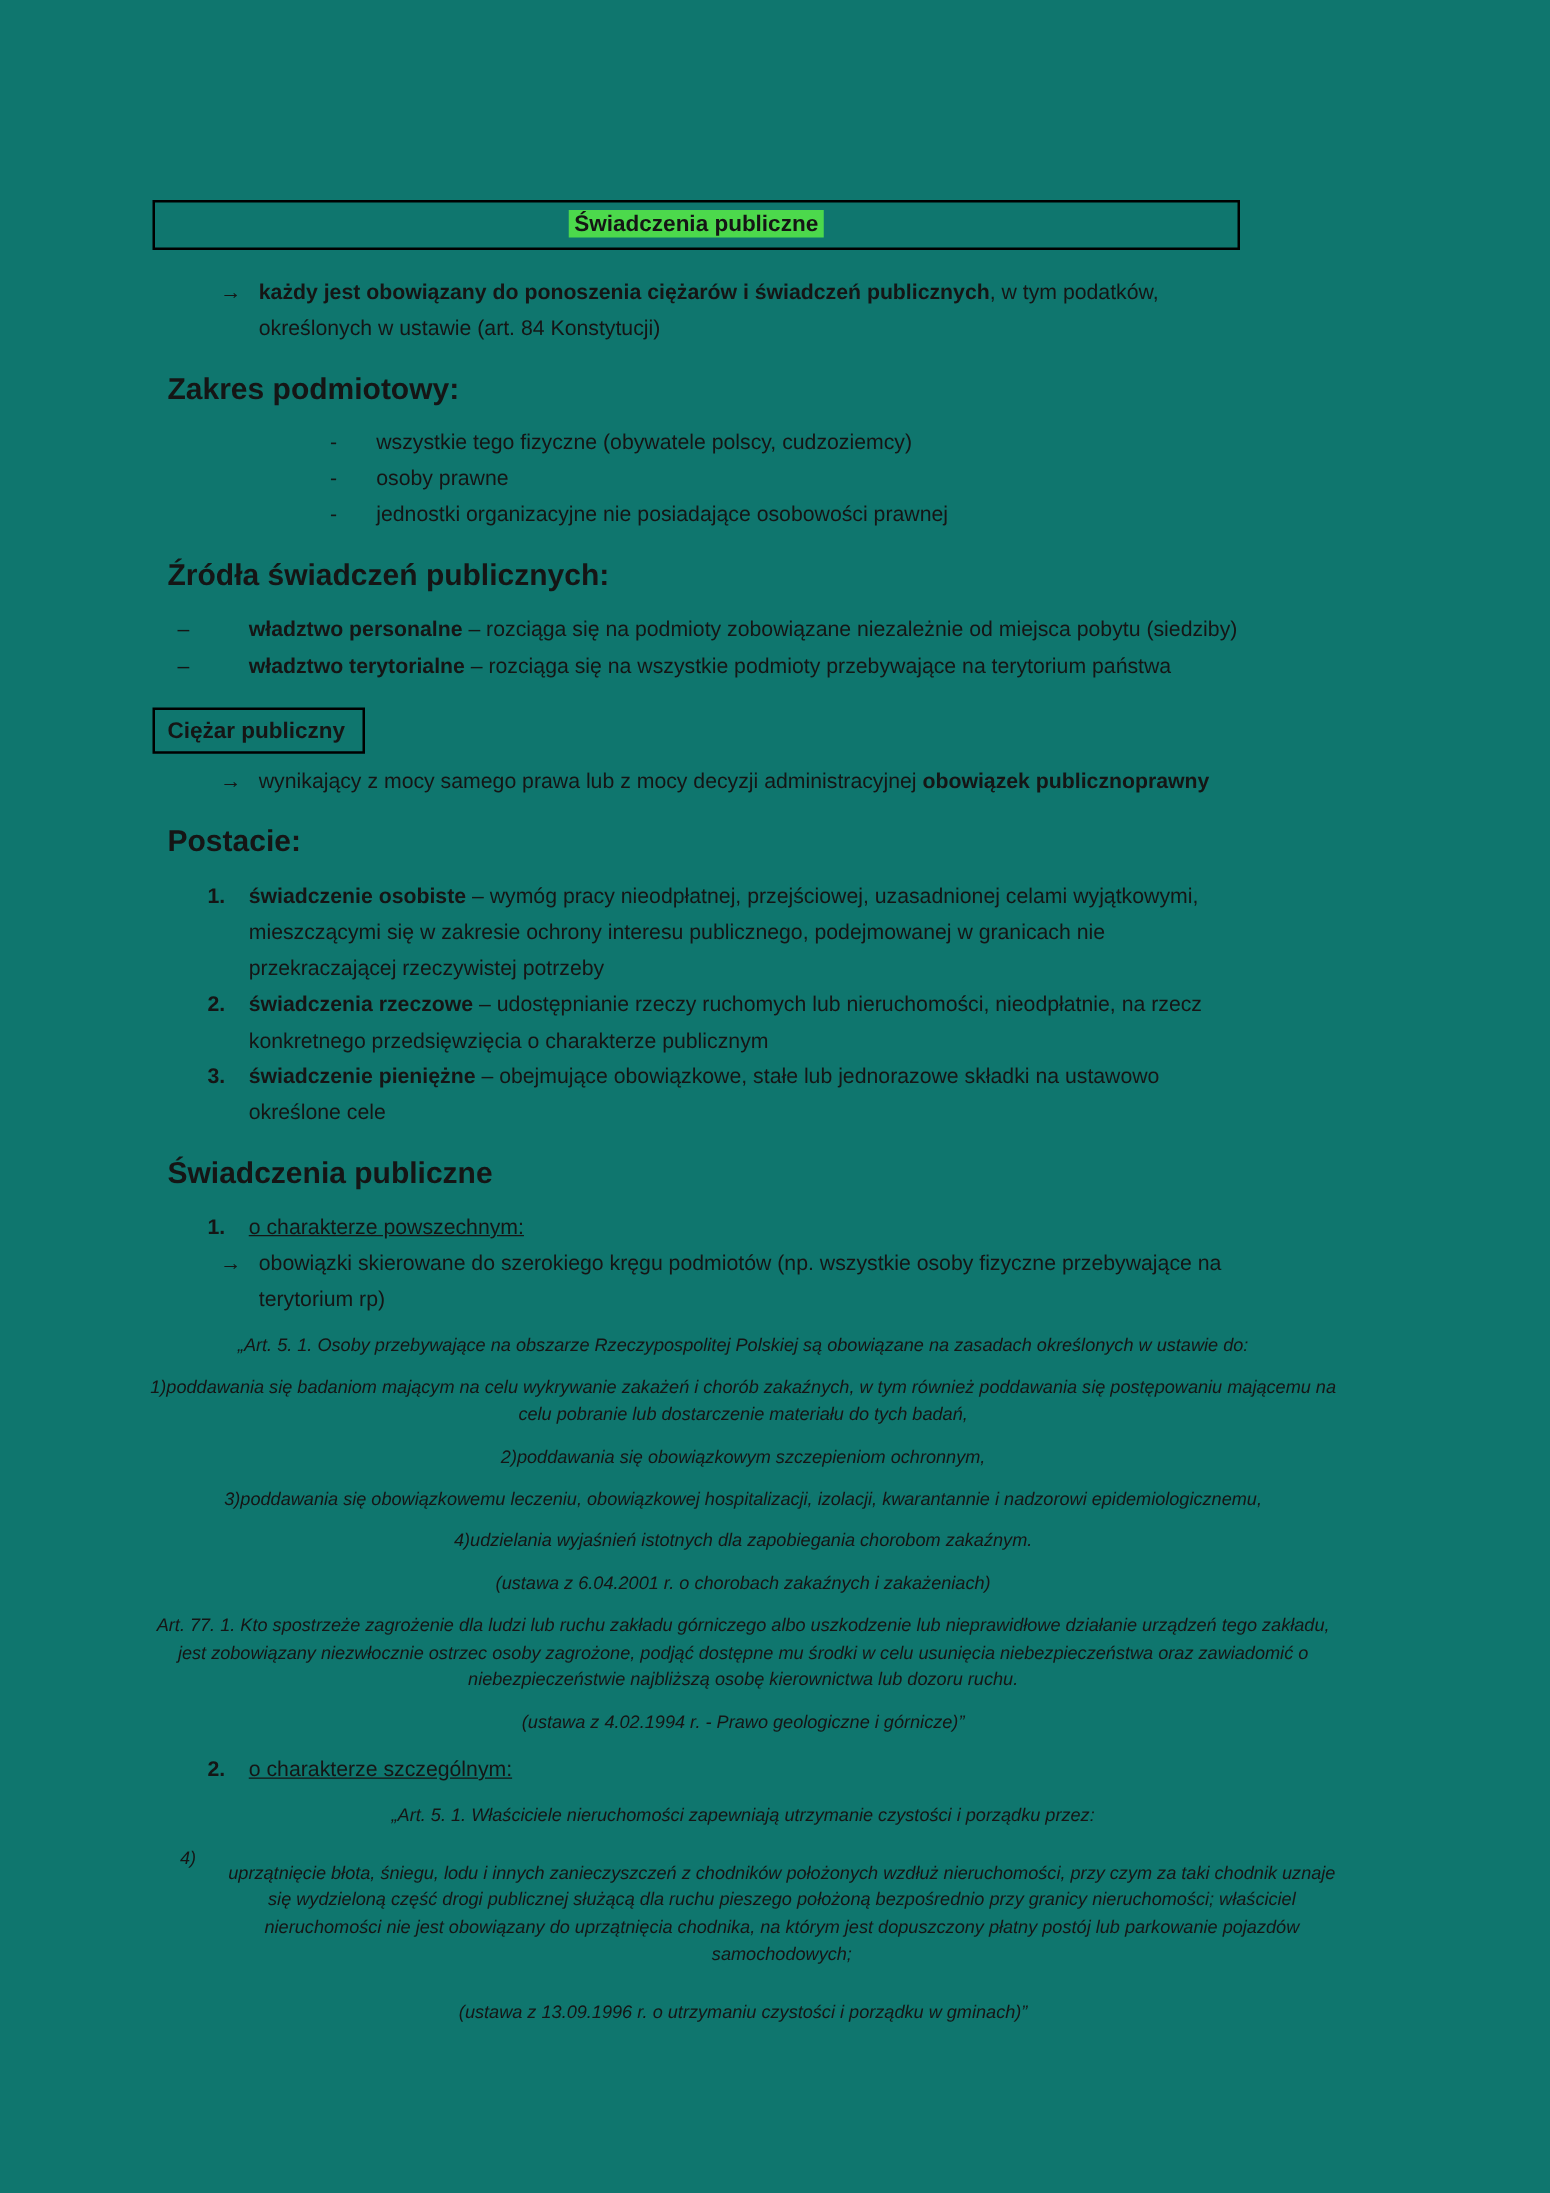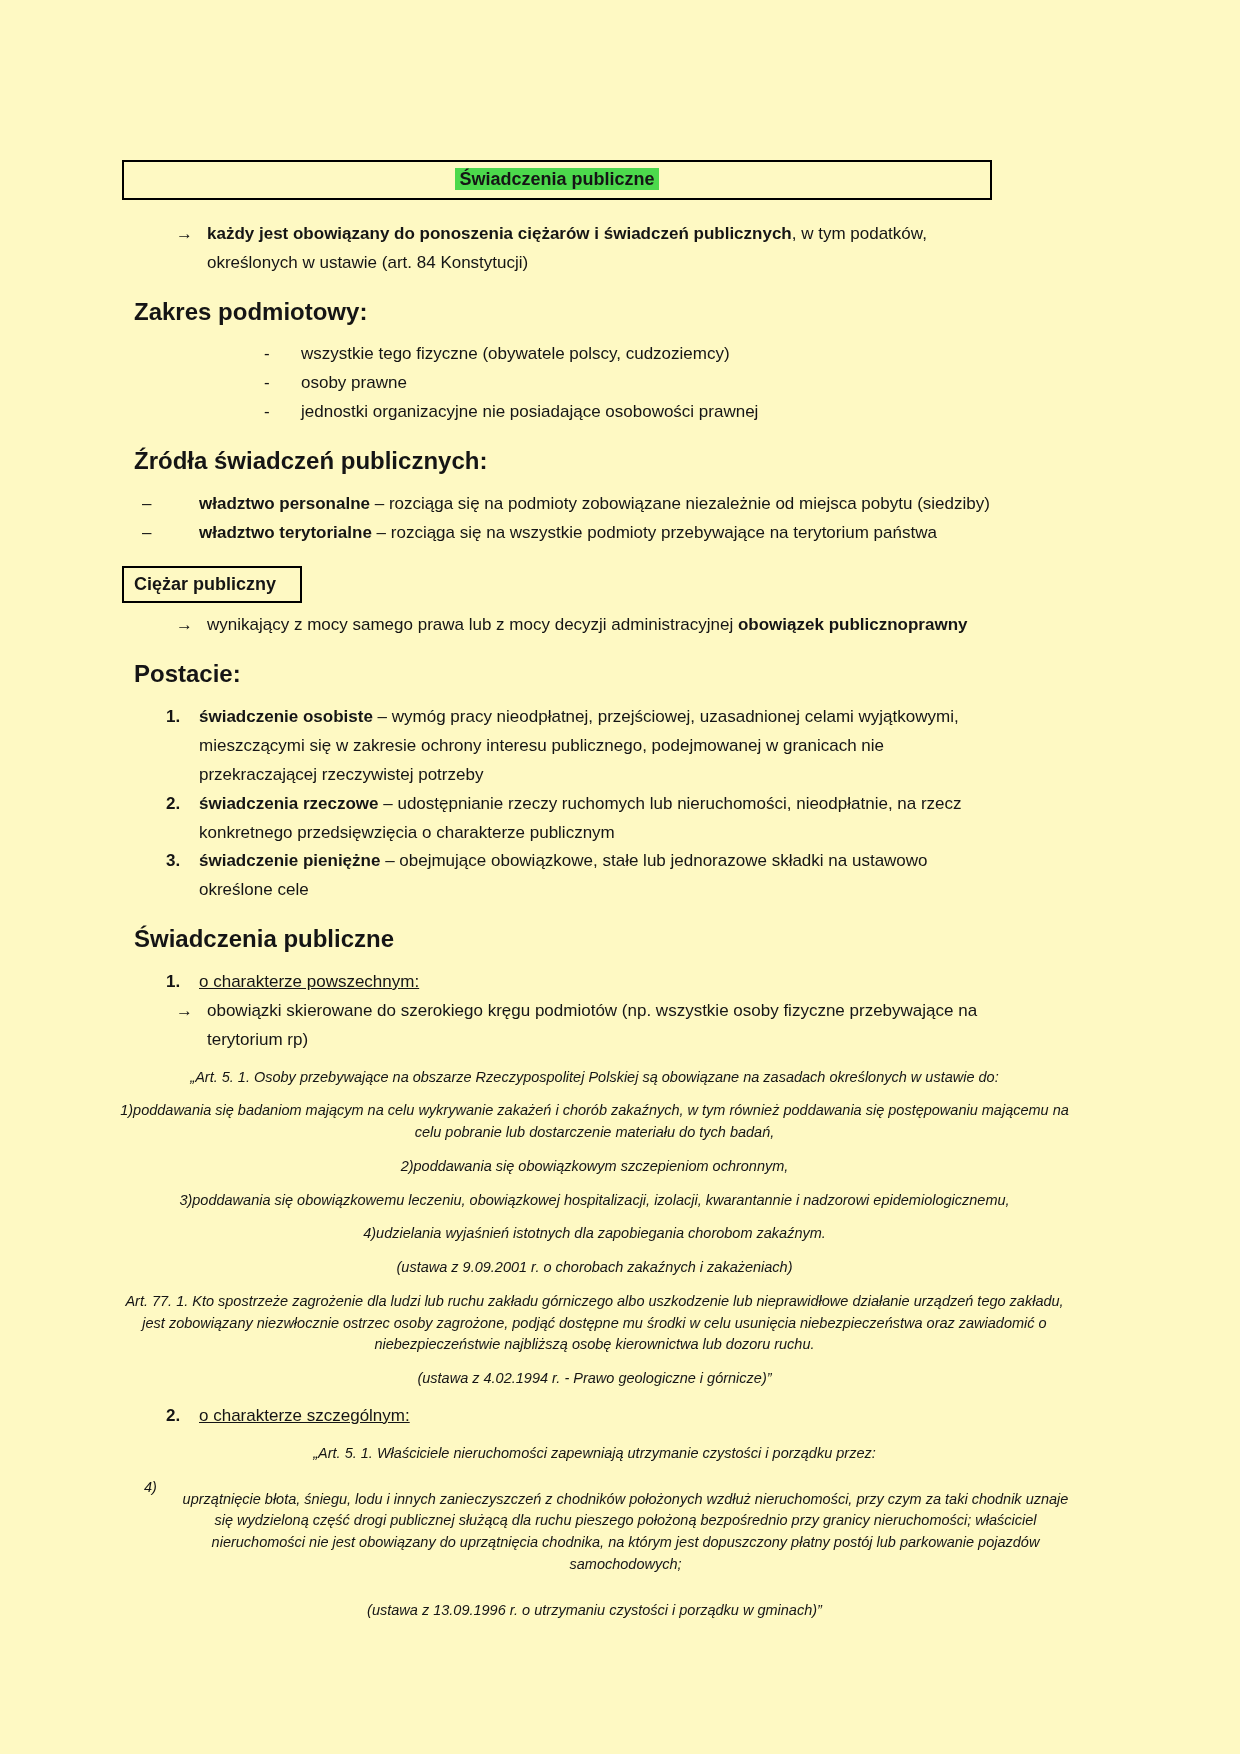--- a/index.html
+++ b/index.html
@@ -1,20 +1,20 @@
 <!DOCTYPE html>
 <html><head>
 <meta charset="utf-8">
 <style>
   html, body { margin: 0; padding: 0; background: #ffffff; }
   .page {
     position: relative;
     width: 1240px;
     min-height: 1754px;
-    background: #fef9c3;
+    background: #0f766e;
     box-sizing: border-box;
     padding: 160px 248px 40px 122px;
     font-family: "Liberation Sans", sans-serif;
     font-size: 17px;
     line-height: 1.7;
     color: #151515;
   }
   .title-box {
     border: 2px solid #000;
     text-align: center;
@@ -41,21 +41,21 @@
   .zrodla-list .dash { width: 57px; flex: none; }
   .dash-row { display: flex; }
   .num-list { margin-left: 44px; margin-bottom: 8px; }
   .num-row { display: flex; margin-left: 44px; }
   .num-list .num-row { margin-left: 0; }
   .num { width: 33px; flex: none; font-weight: bold; }
   .bu { font-weight: normal; text-decoration: underline; }
   .ciezar-box {
     display: inline-block;
     border: 2px solid #000;
-    padding: 1px 24px 2px 10px;
+    padding: 1px 14px 2px 10px;
     font-weight: bold;
     font-size: 18px;
     margin: 12px 0 8px 0;
   }
   .quote {
     font-style: italic;
     font-size: 14.5px;
     line-height: 1.5;
     text-align: center;
     margin: 8px -95px 10px -20px;
@@ -148,21 +148,21 @@
     <span class="arrow">→</span>
     <div class="flow">obowiązki skierowane do szerokiego kręgu podmiotów (np. wszystkie osoby fizyczne przebywające na terytorium rp)</div>
   </div>
 
   <div class="quote">
     <p>„Art. 5. 1. Osoby przebywające na obszarze Rzeczypospolitej Polskiej są obowiązane na zasadach określonych w ustawie do:</p>
     <p>1)poddawania się badaniom mającym na celu wykrywanie zakażeń i chorób zakaźnych, w tym również poddawania się postępowaniu mającemu na celu pobranie lub dostarczenie materiału do tych badań,</p>
     <p>2)poddawania się obowiązkowym szczepieniom ochronnym,</p>
     <p>3)poddawania się obowiązkowemu leczeniu, obowiązkowej hospitalizacji, izolacji, kwarantannie i nadzorowi epidemiologicznemu,</p>
     <p>4)udzielania wyjaśnień istotnych dla zapobiegania chorobom zakaźnym.</p>
-    <p>(ustawa z 9.09.2001 r. o chorobach zakaźnych i zakażeniach)</p>
+    <p>(ustawa z 6.04.2001 r. o chorobach zakaźnych i zakażeniach)</p>
     <p>Art. 77. 1. Kto spostrzeże zagrożenie dla ludzi lub ruchu zakładu górniczego albo uszkodzenie lub nieprawidłowe działanie urządzeń tego zakładu, jest zobowiązany niezwłocznie ostrzec osoby zagrożone, podjąć dostępne mu środki w celu usunięcia niebezpieczeństwa oraz zawiadomić o niebezpieczeństwie najbliższą osobę kierownictwa lub dozoru ruchu.</p>
     <p>(ustawa z 4.02.1994 r.  - Prawo geologiczne i górnicze)”</p>
   </div>
 
   <div class="num-row">
     <span class="num">2.</span>
     <div class="flow"><span class="bu">o charakterze szczególnym:</span></div>
   </div>
 
   <div class="quote">

